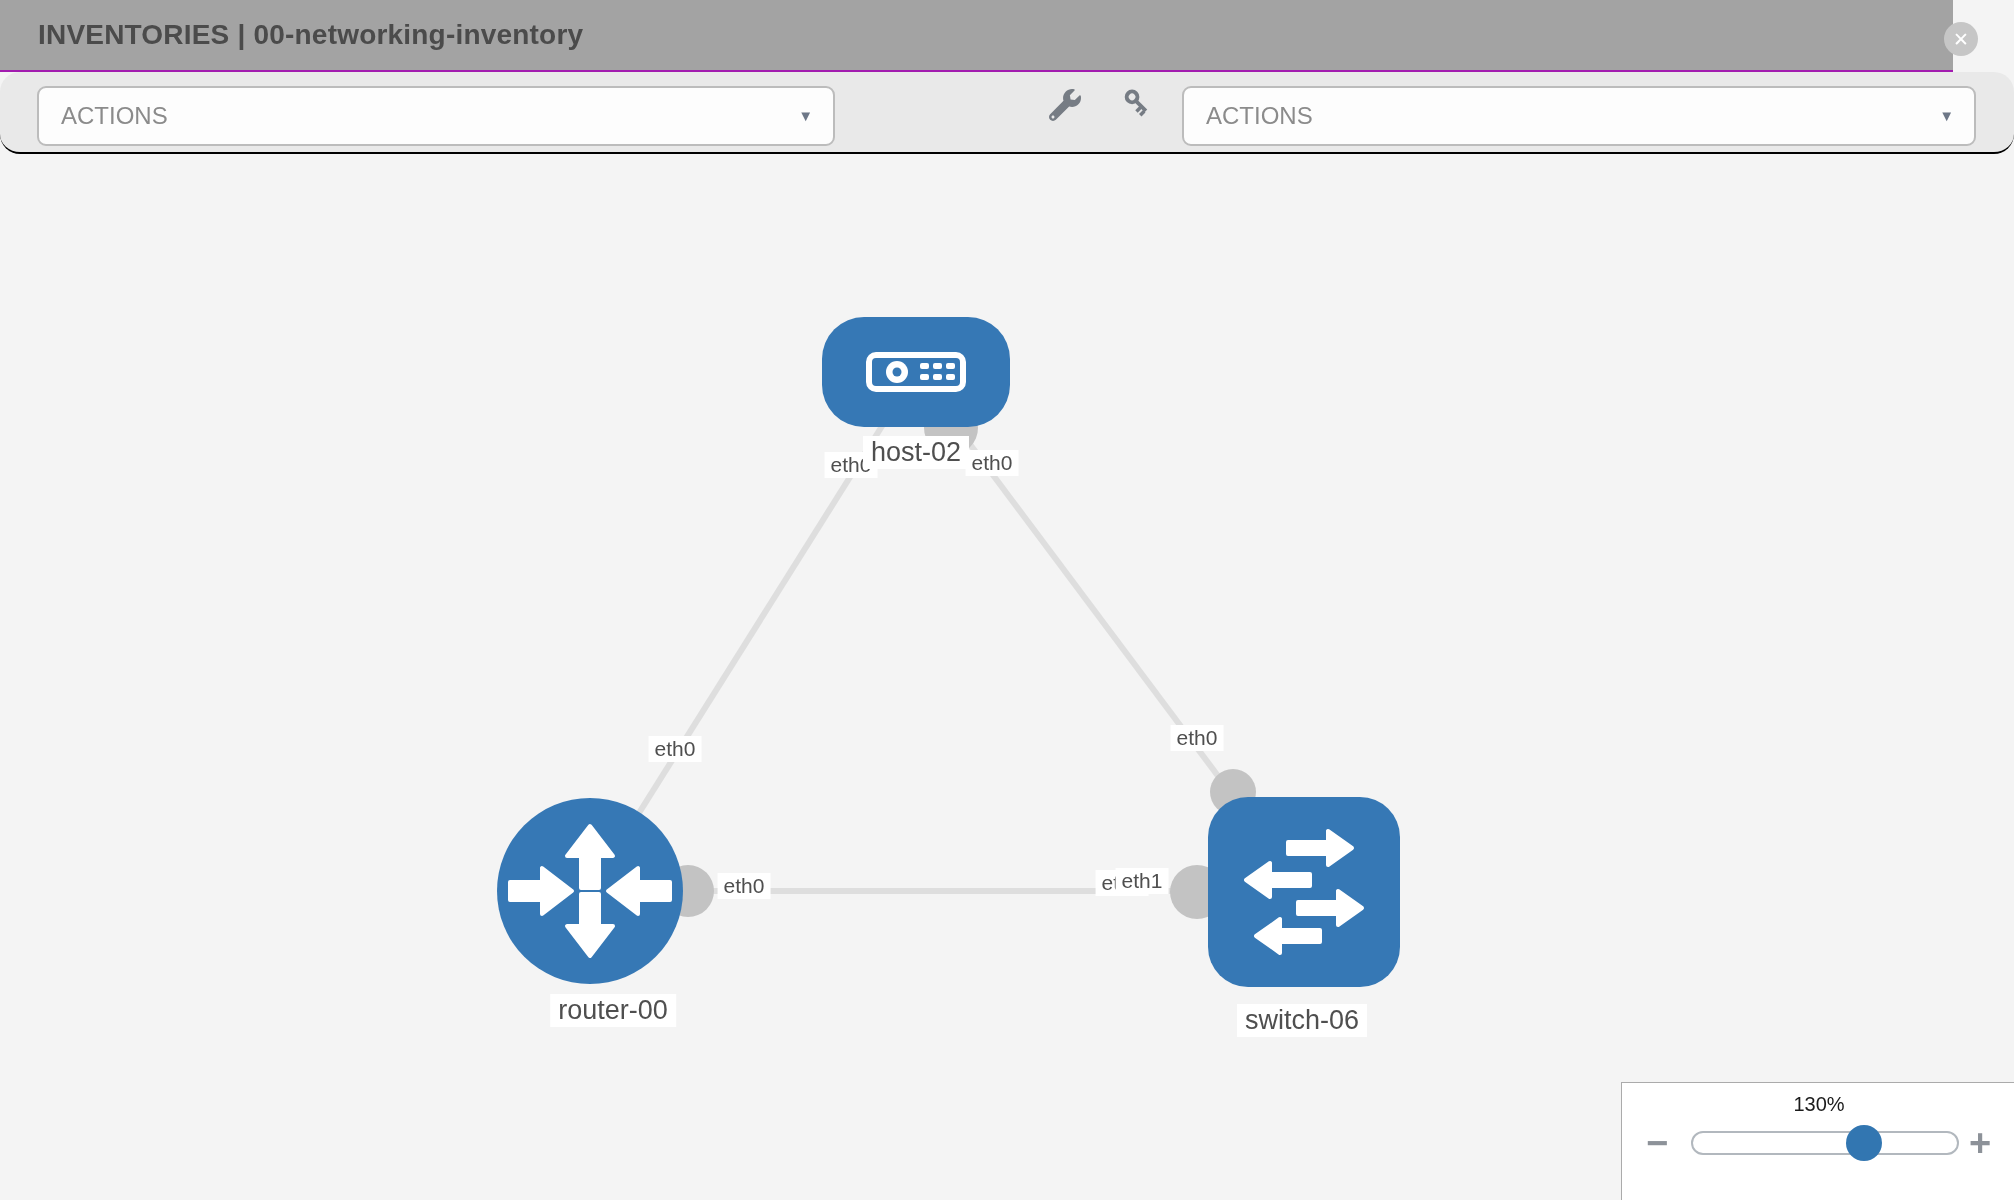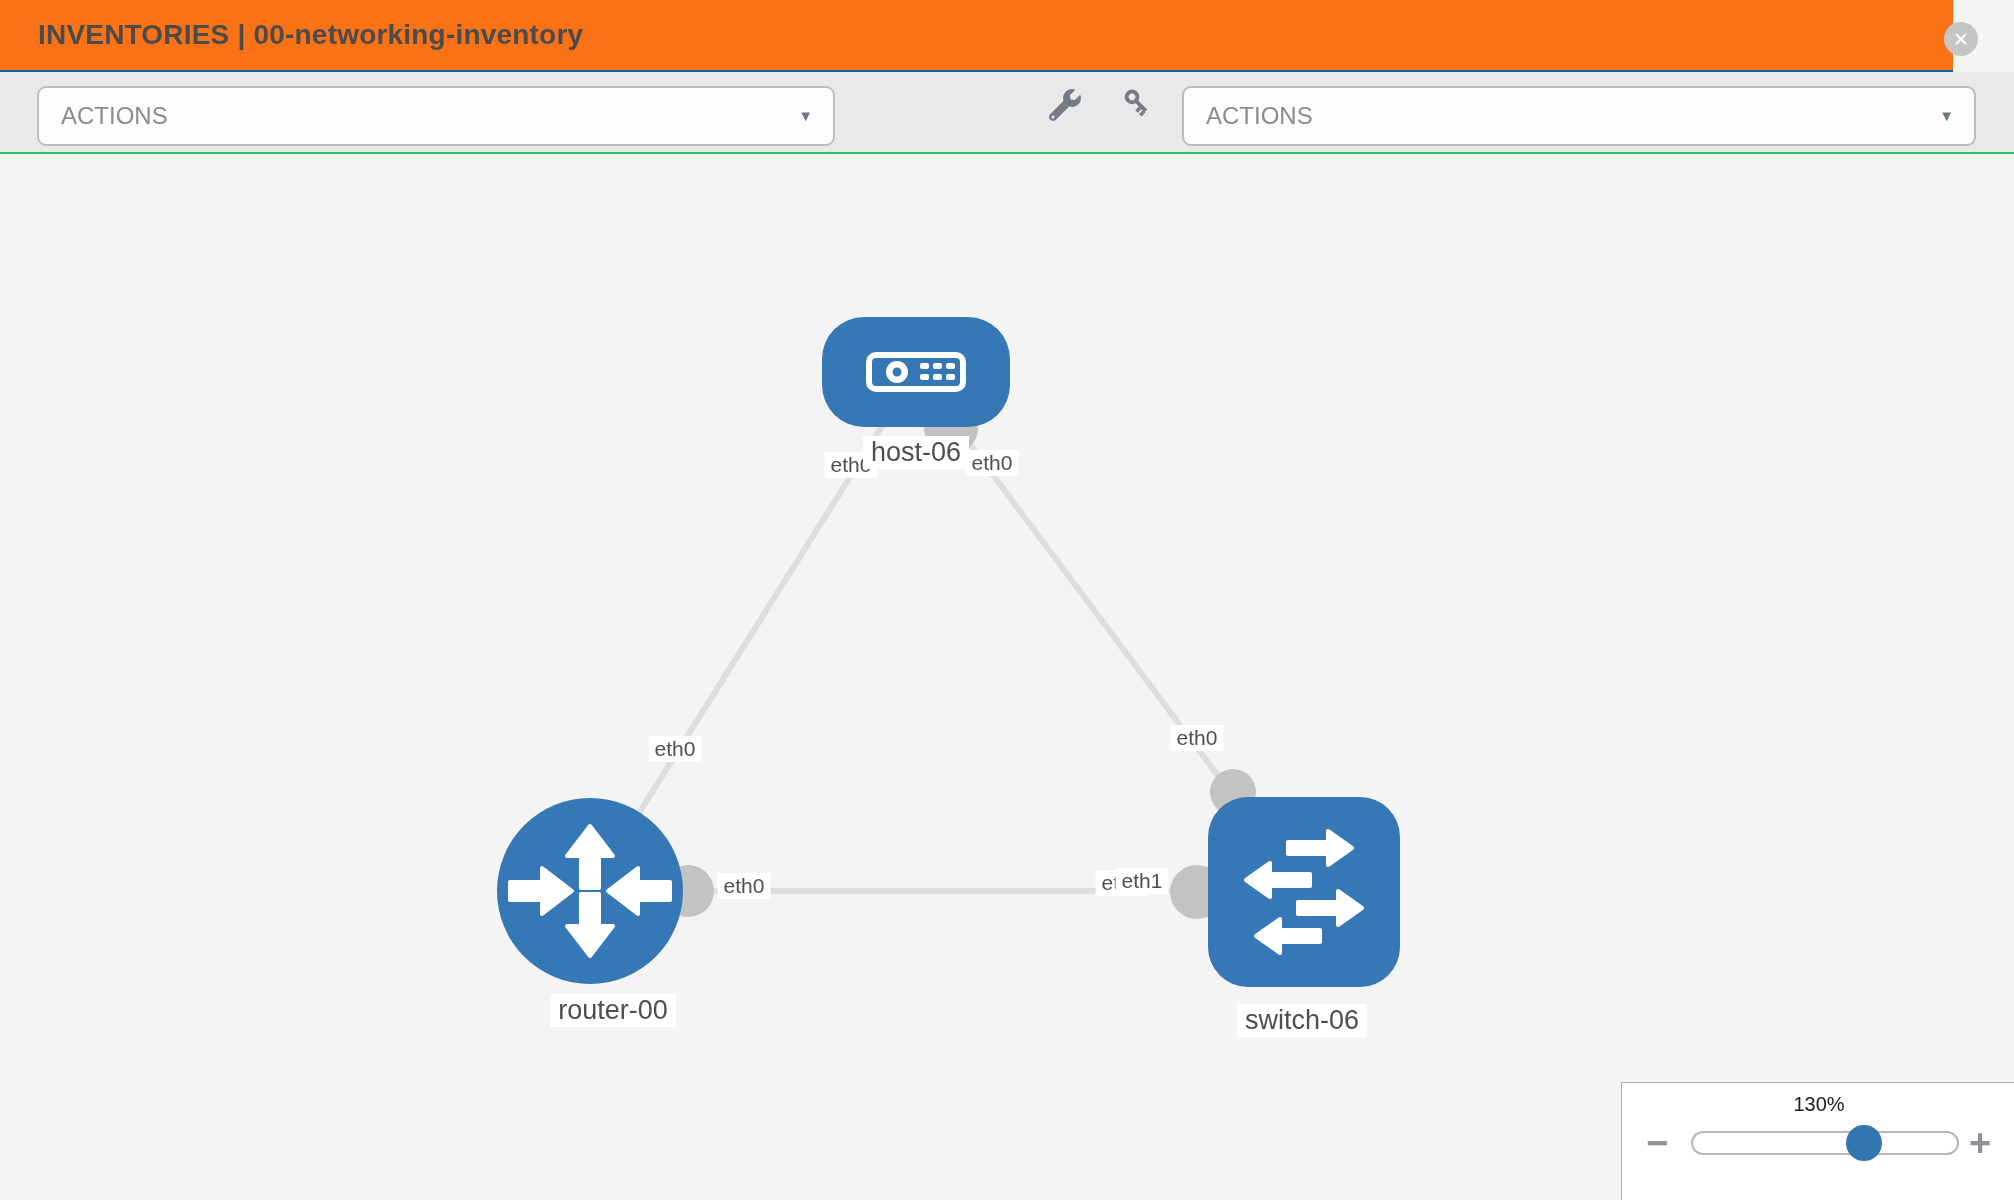--- a/index.html
+++ b/index.html
@@ -4,35 +4,35 @@
 <style>
   html,body{margin:0;padding:0;}
   body{
     width:2014px;height:1200px;position:relative;overflow:hidden;
     font-family:"Liberation Sans","DejaVu Sans",sans-serif;
     background:#f4f4f4;
   }
   
   .app-header{
     position:absolute;left:0;top:0;width:1953px;height:70px;
-    background:#f97316;border-bottom:2px solid #0369a1;z-index:30;
+    background:#a3a3a3;border-bottom:2px solid #a21caf;z-index:30;
   }
   .page-title{
     position:absolute;left:38px;top:0;height:70px;line-height:70px;
     font-size:28px;font-weight:bold;color:#4b4b4b;letter-spacing:.2px;
   }
   .close-btn{
     position:absolute;left:1944px;top:22px;width:34px;height:34px;border-radius:50%;
     background:#c6c6c6;color:#ffffff;display:flex;align-items:center;justify-content:center;
     font-size:19px;font-weight:bold;cursor:pointer;
   }
   
   .toolbar{
     position:absolute;left:0;top:72px;width:2014px;height:80px;
-    background:#e9e9e9;border-bottom:2px solid #22c55e;z-index:25;
+    background:#e9e9e9;border-bottom:2px solid #000000;z-index:25;border-radius:20px;
   }
   .select-box{
     position:absolute;top:14px;height:60px;background:#fdfdfd;
     border:2px solid #bcbcbc;border-radius:9px;box-sizing:border-box;
     display:flex;align-items:center;cursor:pointer;
   }
   .select-box .label{font-size:24px;color:#8b8b8b;padding-left:22px;}
   .select-box .caret{
     position:absolute;right:20px;top:0;height:56px;line-height:56px;
     font-size:15px;color:#6d7787;
@@ -164,21 +164,21 @@
       <g fill="#ffffff" stroke="#ffffff" stroke-width="4" stroke-linejoin="round">
         <polygon points="1352,848 1328,831 1328,842 1288,842 1288,854 1328,854 1328,865"></polygon>
         <polygon points="1246,880 1270,863 1270,874 1310,874 1310,886 1270,886 1270,897"></polygon>
         <polygon points="1362,908 1338,891 1338,902 1298,902 1298,914 1338,914 1338,925"></polygon>
         <polygon points="1256,936 1280,919 1280,930 1320,930 1320,942 1280,942 1280,953"></polygon>
       </g>
     </g>
   </svg>
 
   <div class="chip port-label" style="left:851px;top:300px;">eth0</div>
-  <div class="chip node-label" style="left:916px;top:284px;">host-06</div>
+  <div class="chip node-label" style="left:916px;top:284px;">host-02</div>
   <div class="chip port-label" style="left:992px;top:298px;">eth0</div>
 
   <div class="chip port-label" style="left:675px;top:584px;">eth0</div>
   <div class="chip port-label" style="left:1197px;top:573px;">eth0</div>
 
   <div class="chip port-label" style="left:744px;top:721px;">eth0</div>
   <div class="chip port-label" style="left:1122px;top:718px;">eth0</div>
   <div class="chip port-label" style="left:1142px;top:716px;">eth1</div>
 
   <div class="chip node-label" style="left:613px;top:842px;">router-00</div>

